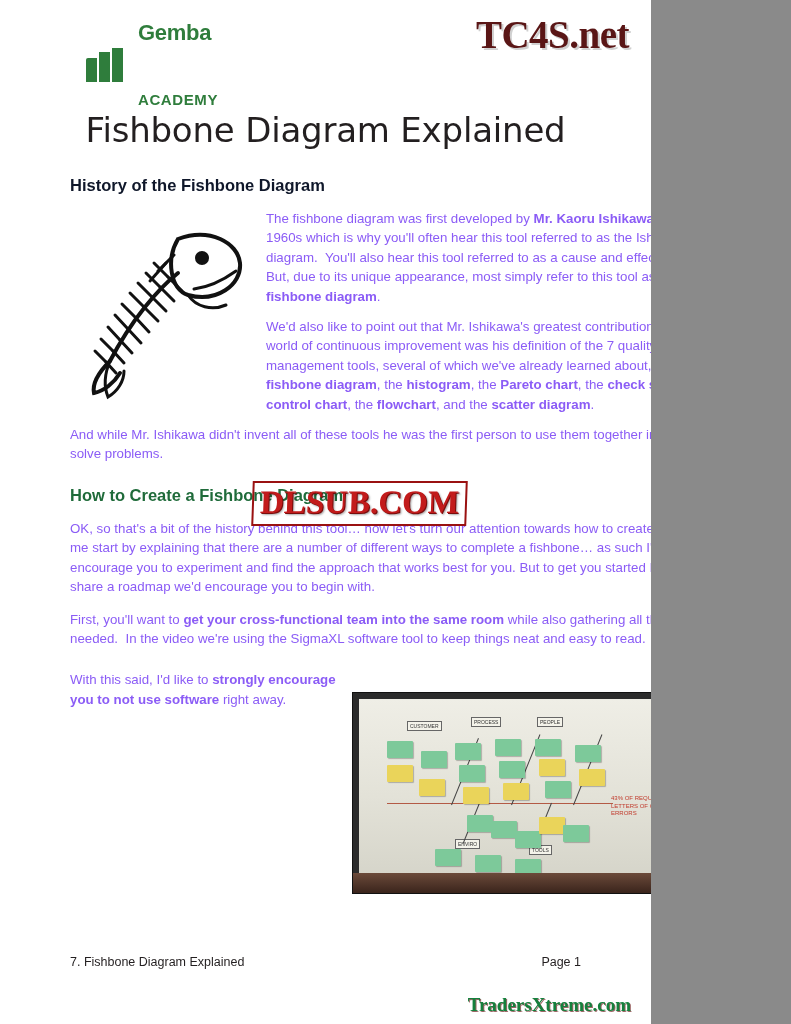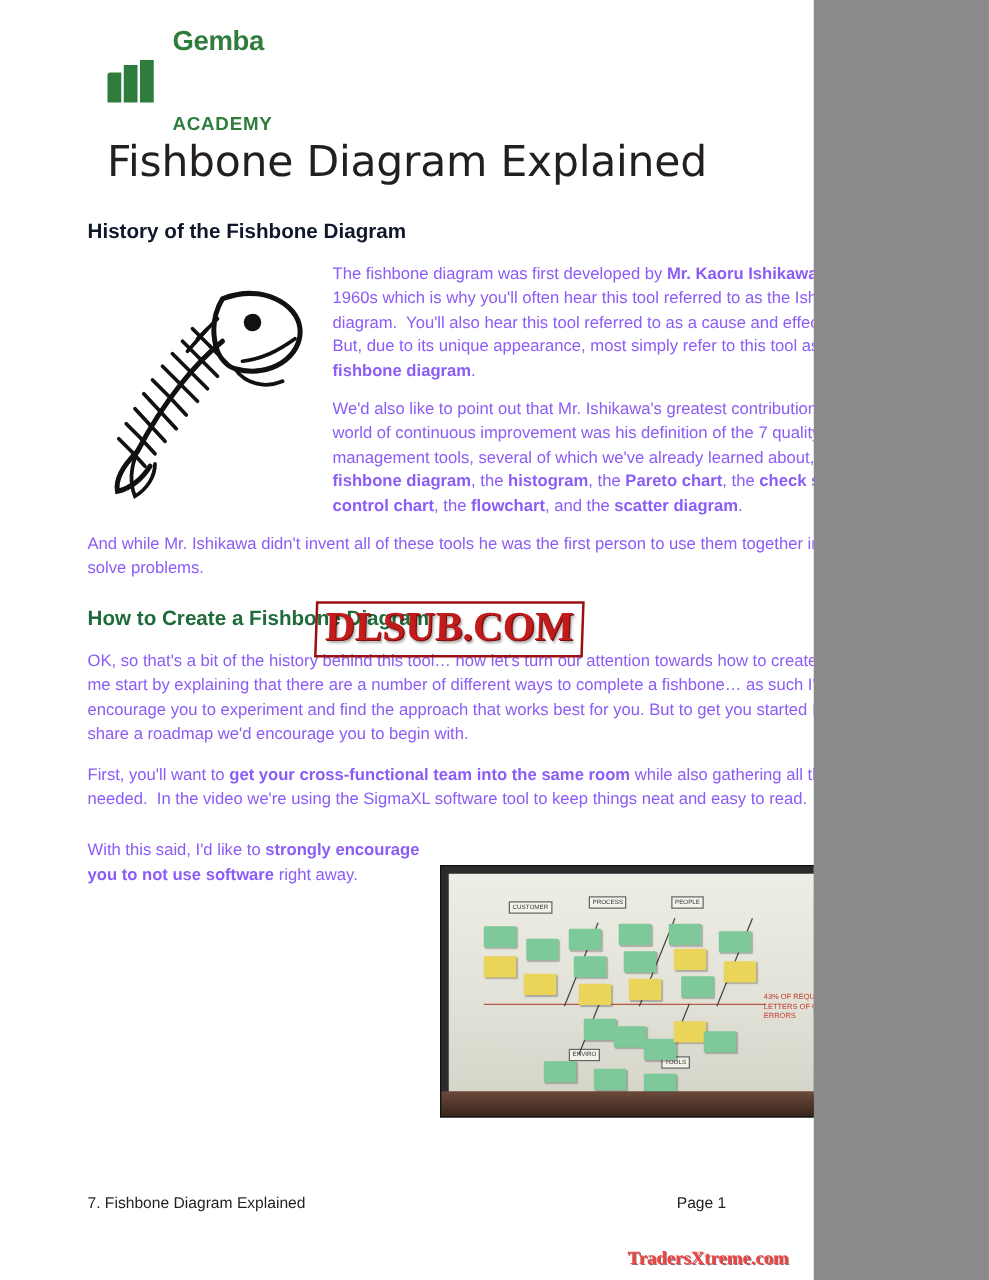--- a/index.html
+++ b/index.html
@@ -213,43 +213,44 @@
     right: 70px;
     bottom: 55px;
     font-size: 12.5px;
     color: #231f20;
   }
   .traders {
     position: absolute;
     right: 20px;
     bottom: 8px;
     font-family: "Liberation Serif", serif;
-    font-size: 15px;
-    font-weight: bold;
-    color: #ef4444;
+    font-size: 19px;
+    font-weight: bold;
+    color: #15803d;
     text-shadow: 1px 1px 0 rgba(90,0,0,.6);
   }
 </style>
 </head>
 <body>
 
 <div class="page">
 
   <div class="logo-block">
     <div class="logo-mark">
       <div class="bar b1"></div>
         <div class="bar b2"></div>
         <div class="bar b3"></div>
     </div>
     <div class="logo-text">
       <div class="l1">Gemba</div>
       <div class="l2">ACADEMY</div>
     </div>
   </div>
 
+  <div class="tc4s">TC4S.net</div>
 
   <div class="doc-title">Fishbone Diagram Explained</div>
 
   <div class="content">
 
     <h2 class="section">History of the Fishbone Diagram</h2>
 
     <div class="wrap-fish">
       <svg width="190" height="195" viewBox="0 0 190 195" xmlns="http://www.w3.org/2000/svg">
         <g stroke="#111" stroke-width="3" fill="none" stroke-linecap="round">

